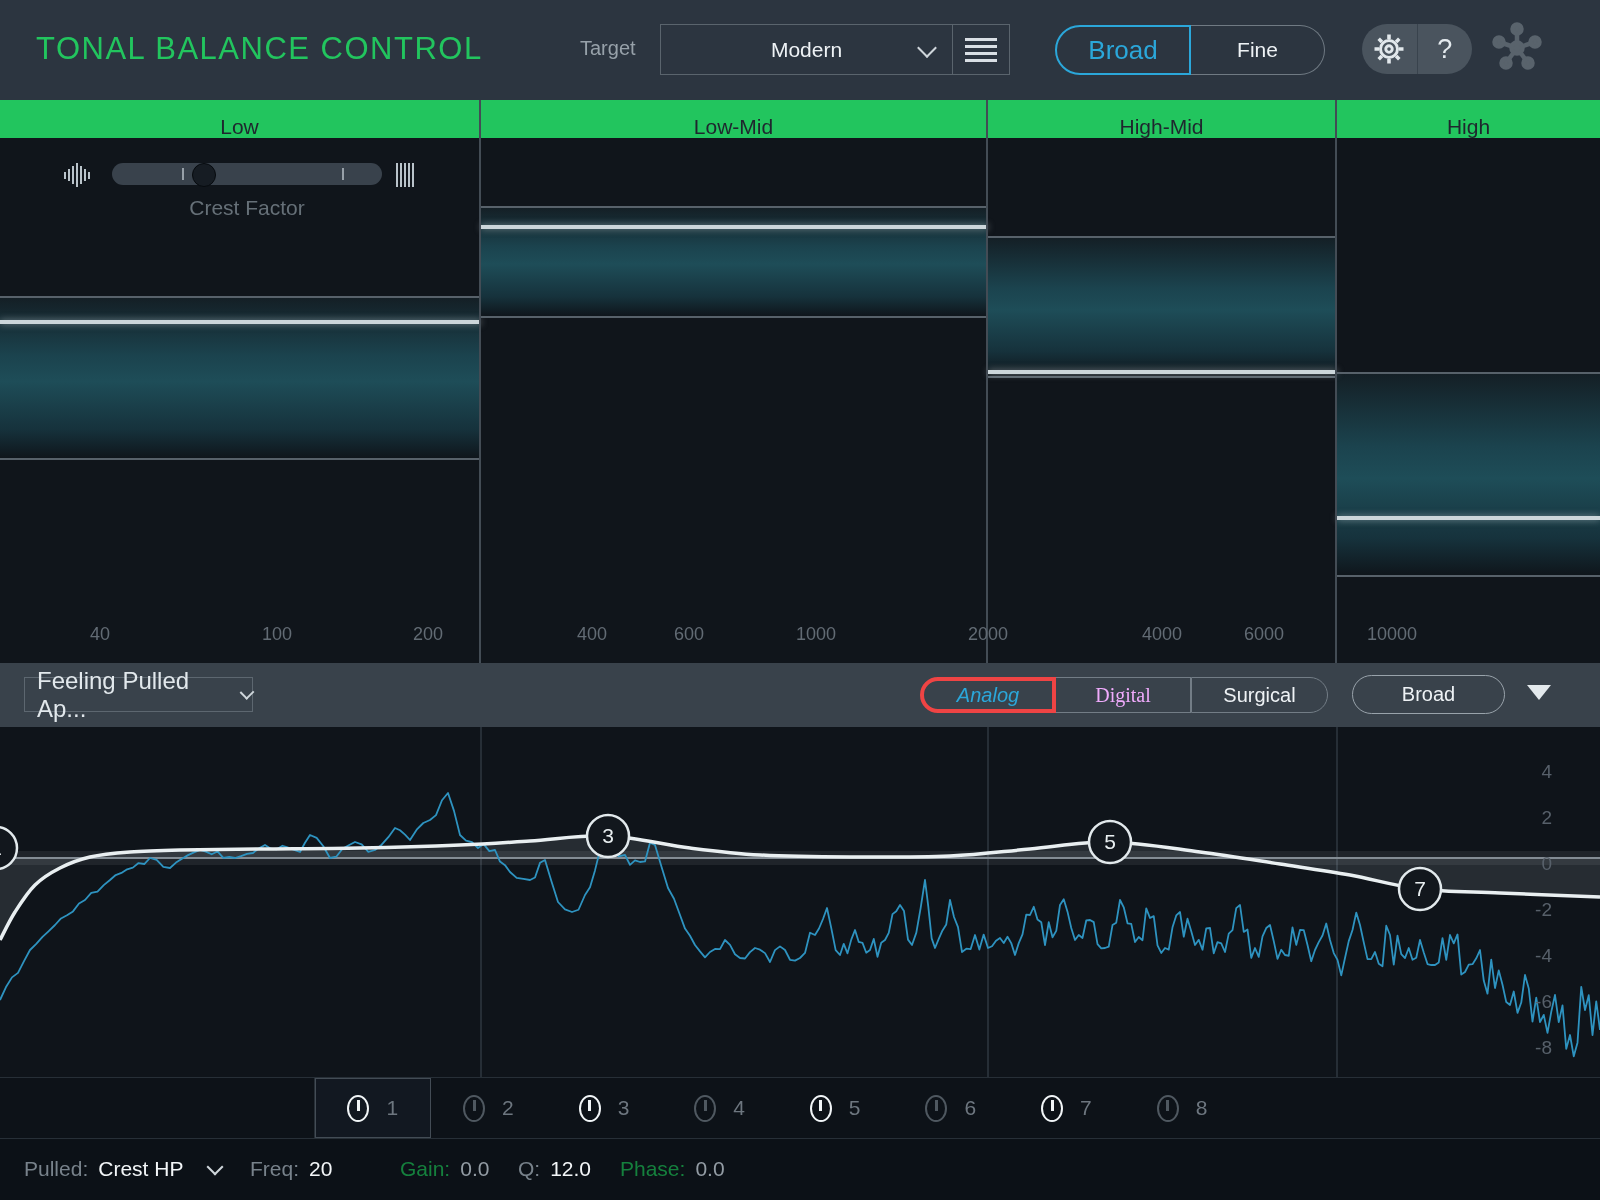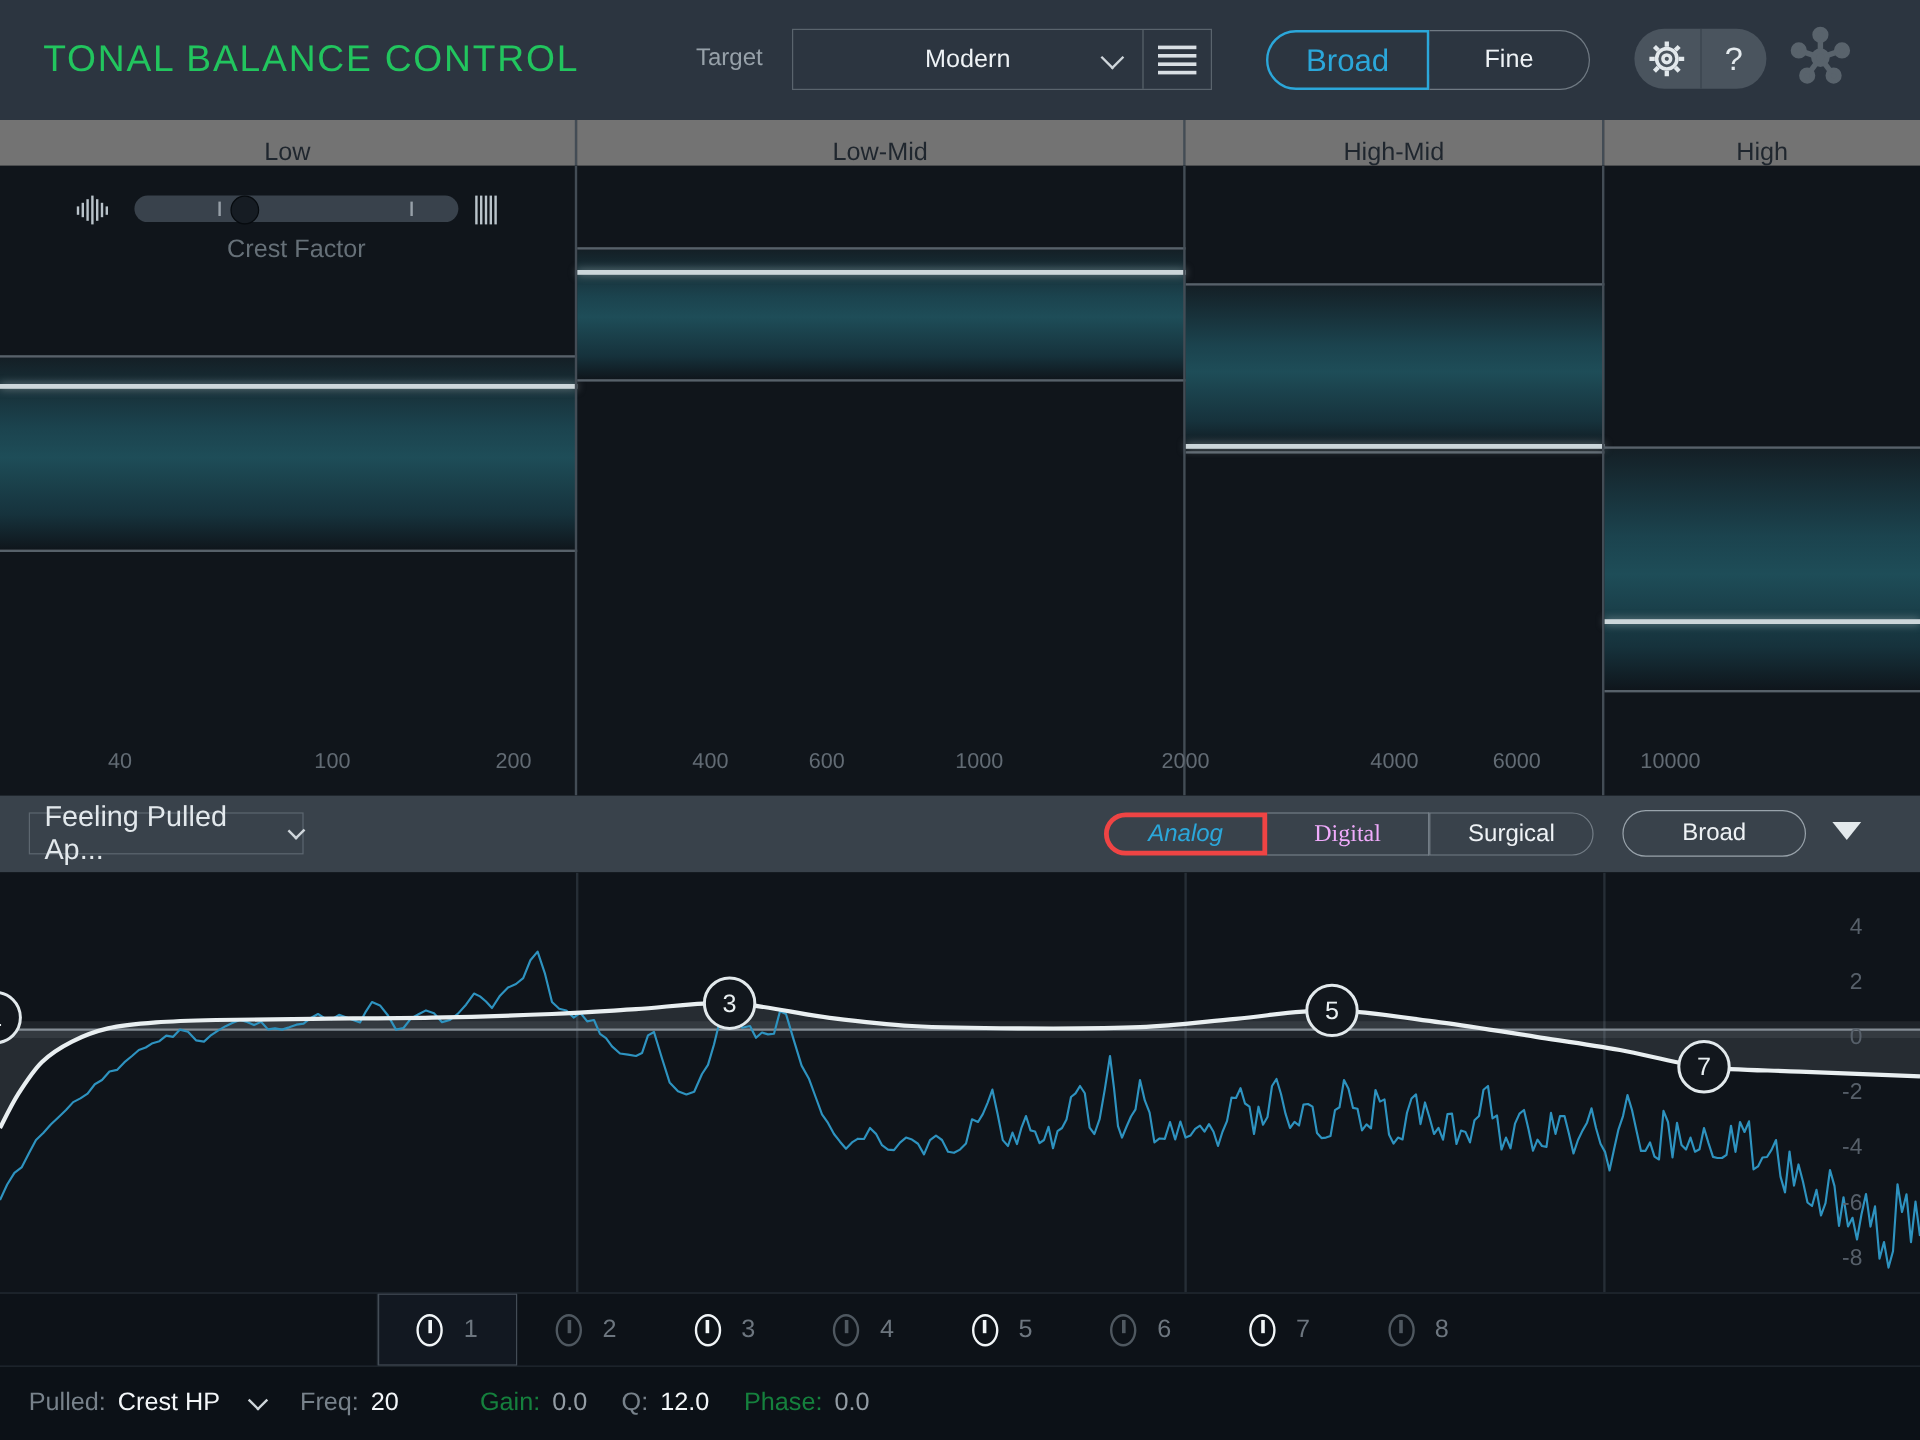--- a/index.html
+++ b/index.html
@@ -27,21 +27,21 @@
            border-radius:0 25px 25px 0;display:flex;align-items:center;justify-content:center;
            font-size:21px;color:#eef2f5;}
   .settings{position:absolute;left:1362px;top:24px;width:110px;height:50px;background:#4a545e;
             border-radius:25px;display:flex;overflow:hidden;}
   .settings .cell{flex:1;display:flex;align-items:center;justify-content:center;}
   .settings .sep{width:1px;background:#39434d;}
   .help-q{font-size:27px;color:#e4eaee;}
   .logo{position:absolute;left:1488px;top:20px;}
   
   .bandheads{position:absolute;left:0;top:100px;width:1600px;height:38px;}
-  .bandhead{position:absolute;top:0;height:53px;background:#737373;display:flex;align-items:center;
+  .bandhead{position:absolute;top:0;height:53px;background:#22c55e;display:flex;align-items:center;
             justify-content:center;font-size:21px;color:#1f262e;box-sizing:border-box;}
   .spectrum{position:absolute;left:0;top:138px;width:1600px;height:525px;background:#10151b;overflow:hidden;}
   .range{position:absolute;box-sizing:border-box;border-top:2px solid #57616a;border-bottom:2px solid #57616a;
          background:linear-gradient(180deg,rgba(32,62,70,.25) 0%,#1b434e 36%,#1e4d58 52%,#16323c 82%,rgba(14,22,28,.55) 100%);}
   .levelline{position:absolute;height:4px;background:#ccd6da;box-shadow:0 0 7px rgba(205,216,220,.55);}
   .vsep{position:absolute;width:2px;background:#434c55;}
   .ftick{position:absolute;font-size:18px;color:#626b74;transform:translateX(-50%);}
   
   .wavicon{position:absolute;display:flex;align-items:center;gap:2px;height:26px;}
   .wavicon i{display:block;width:2px;background:#b9c3ca;}

